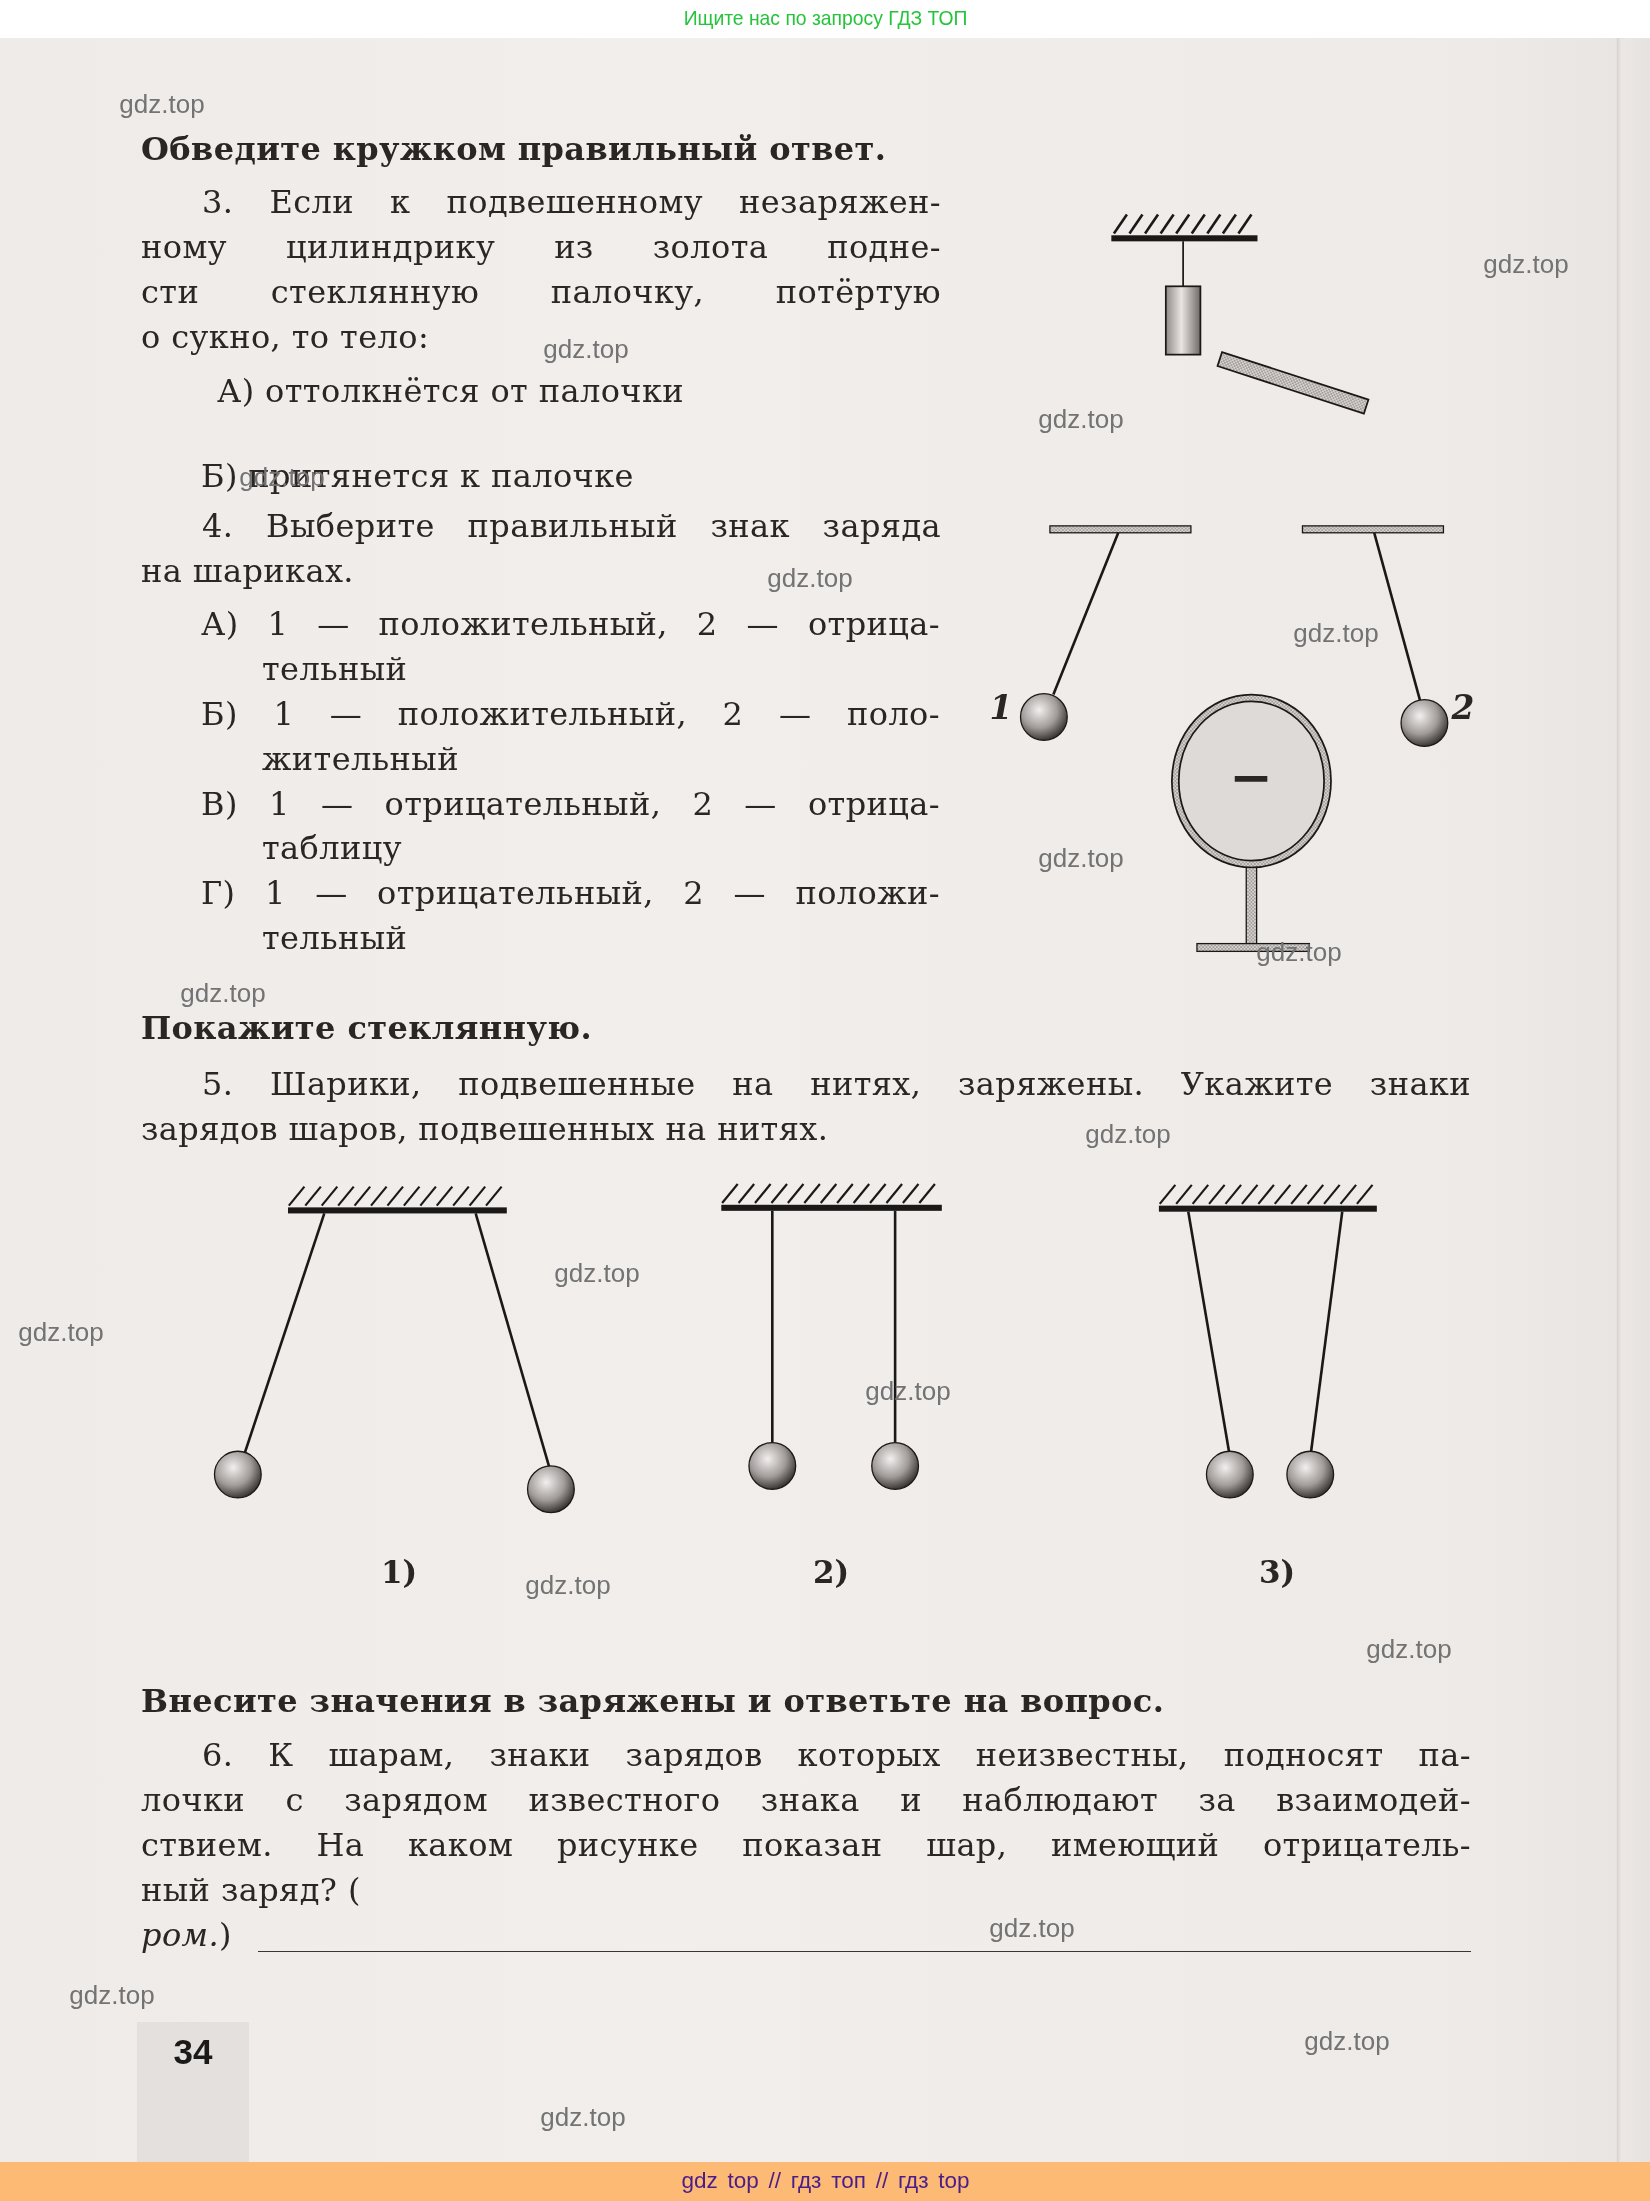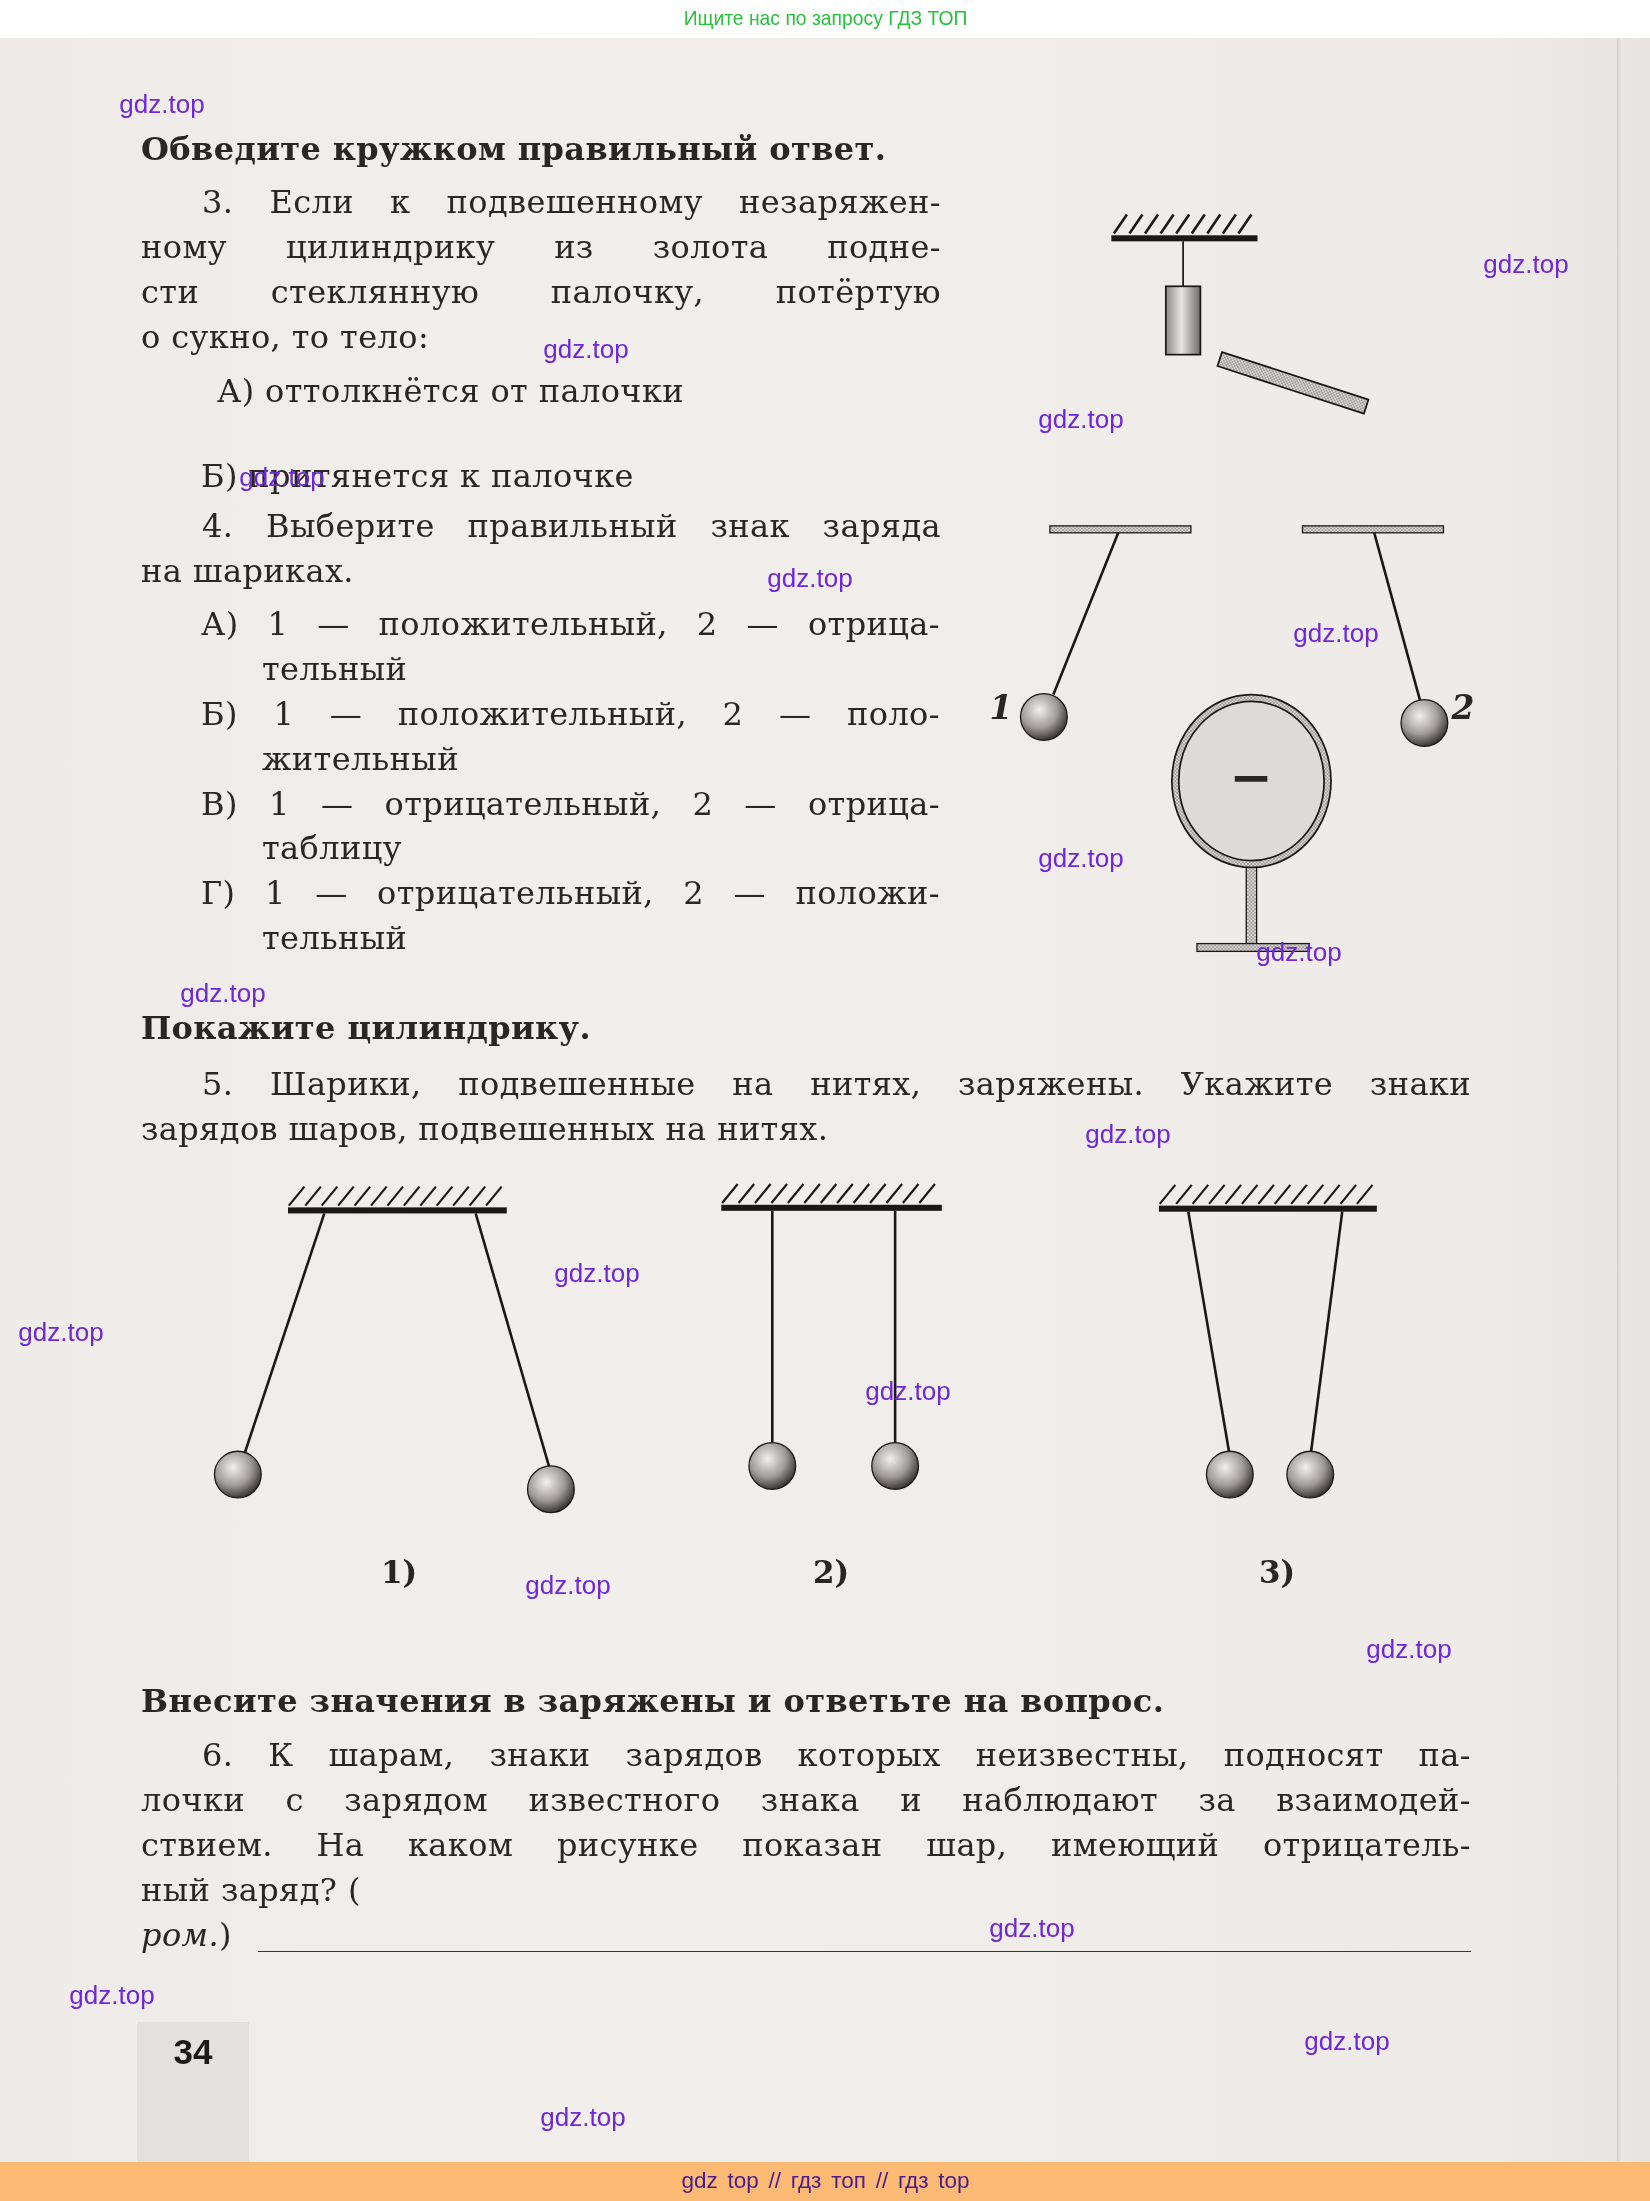--- a/index.html
+++ b/index.html
@@ -30,21 +30,21 @@
   .line {
     position:absolute; white-space:nowrap;
     font-size:32px; line-height:38px; letter-spacing:0.4px;
   }
   .just { text-align:justify; text-align-last:justify; }
   .bold { font-weight:bold; }
   .it { font-style:italic; }
   .wm {
     position:absolute; transform:translate(-50%,-50%);
     font-family:"Liberation Sans", "DejaVu Sans", sans-serif;
-    font-size:26px; color:#6d28d9; white-space:nowrap;
+    font-size:26px; color:#737373; white-space:nowrap;
   }
   .page-num-box {
     position:absolute; left:137px; top:2022px; width:112px; height:140px;
     background:#e3e0de;
   }
   .page-num {
     position:absolute; left:137px; top:2032px; width:112px; text-align:center;
     font-family:"Liberation Sans", "DejaVu Sans", sans-serif;
     font-weight:bold; font-size:35px; color:#1c1a19;
   }
@@ -82,21 +82,21 @@
 
 <div class="line just" style="left:201px;top:605px;width:739px;">А) 1 — положительный, 2 — отрица-</div>
 <div class="line" style="left:262px;top:650px;">тельный</div>
 <div class="line just" style="left:201px;top:695px;width:739px;">Б) 1 — положительный, 2 — поло-</div>
 <div class="line" style="left:262px;top:740px;">жительный</div>
 <div class="line just" style="left:201px;top:785px;width:739px;">В) 1 — отрицательный, 2 — отрица-</div>
 <div class="line" style="left:262px;top:829px;">таблицу</div>
 <div class="line just" style="left:201px;top:874px;width:739px;">Г) 1 — отрицательный, 2 — положи-</div>
 <div class="line" style="left:262px;top:919px;">тельный</div>
 
-<div class="line bold" style="left:141px;top:1009px;">Покажите цилиндрику.</div>
+<div class="line bold" style="left:141px;top:1009px;">Покажите стеклянную.</div>
 <div class="line just" style="left:141px;top:1065px;width:1330px;text-indent:61px;">5. Шарики, подвешенные на нитях, заряжены. Укажите знаки</div>
 <div class="line" style="left:141px;top:1110px;">зарядов шаров, подвешенных на нитях.</div>
 
 <div class="line bold" style="left:141px;top:1682px;">Внесите значения в заряжены и ответьте на вопрос.</div>
 <div class="line just" style="left:141px;top:1736px;width:1330px;text-indent:61px;">6. К шарам, знаки зарядов которых неизвестны, подносят па-</div>
 <div class="line just" style="left:141px;top:1781px;width:1330px;">лочки с зарядом известного знака и наблюдают за взаимодей-</div>
 <div class="line just" style="left:141px;top:1826px;width:1330px;">ствием. На каком рисунке показан шар, имеющий отрицатель-</div>
 <div class="line" style="left:141px;top:1871px;width:1330px;display:flex;justify-content:space-between;gap:24px;">
   <span>ный заряд? (</span>
 </div>

